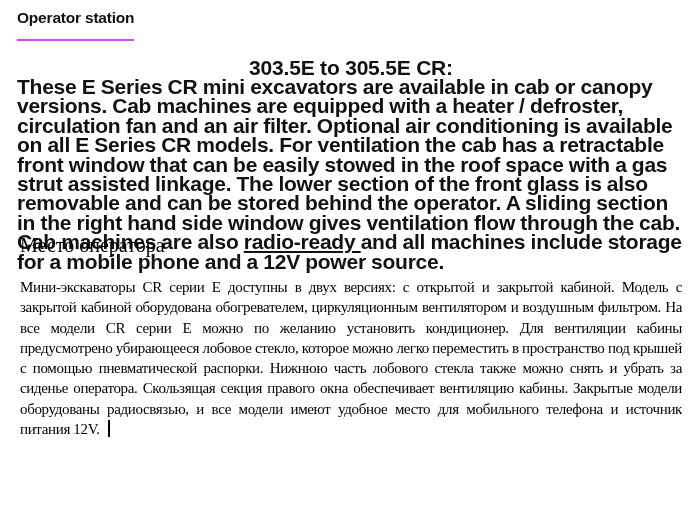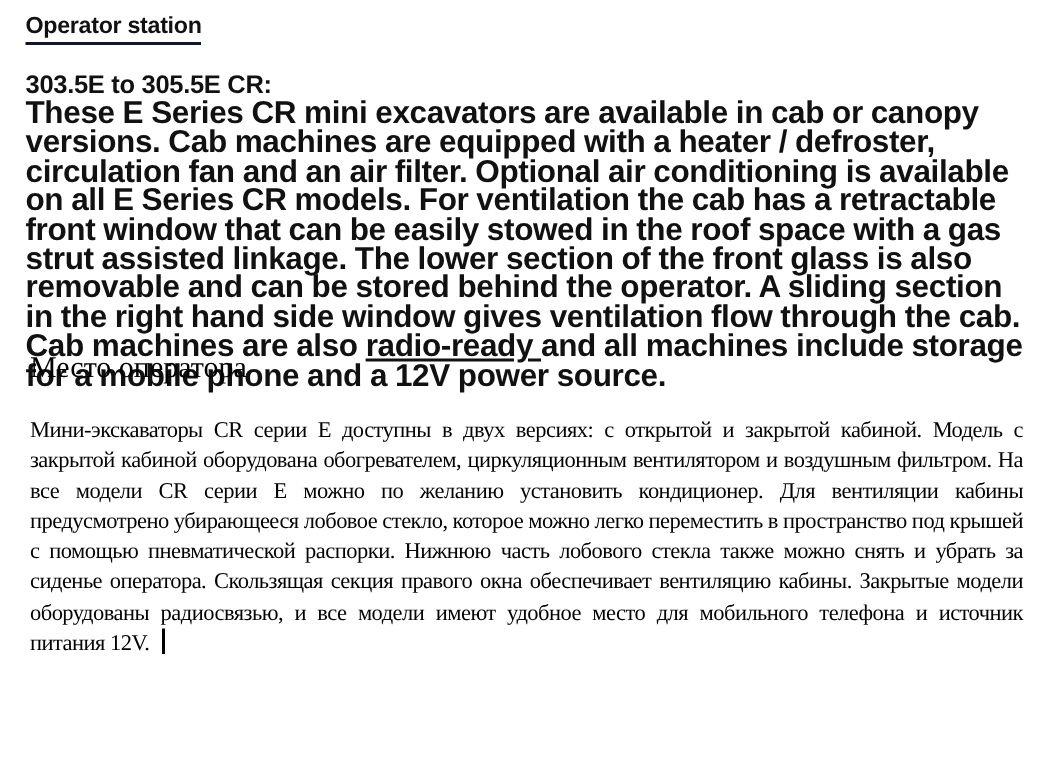--- a/index.html
+++ b/index.html
@@ -20,30 +20,31 @@
     top: 8px;
     width: 668px;
     font-family: "Liberation Sans", sans-serif;
     color: #111111;
   }
   .source-title {
     font-weight: bold;
     font-size: 15.5px;
     line-height: 20px;
     display: inline-block;
-    border-bottom: 2px solid #0f172a;
-    padding-bottom: 0px;
+    border-bottom: 2px solid #d946ef;
+    padding-bottom: 11px;
     letter-spacing: -0.2px;
   }
   .source-subtitle {
     margin-top: 17px;
     font-weight: bold;
-    font-size: 17px;
+    font-size: 21px;
     line-height: 19px;
     letter-spacing: -0.2px;
+    text-align: center;
   }
   .source-body {
     font-size: 21px;
     line-height: 19.4px;
     letter-spacing: -0.25px;
     word-spacing: -0.3px;
     font-weight: bold;
   }
   .source-body .underlined {
     text-decoration: underline;

